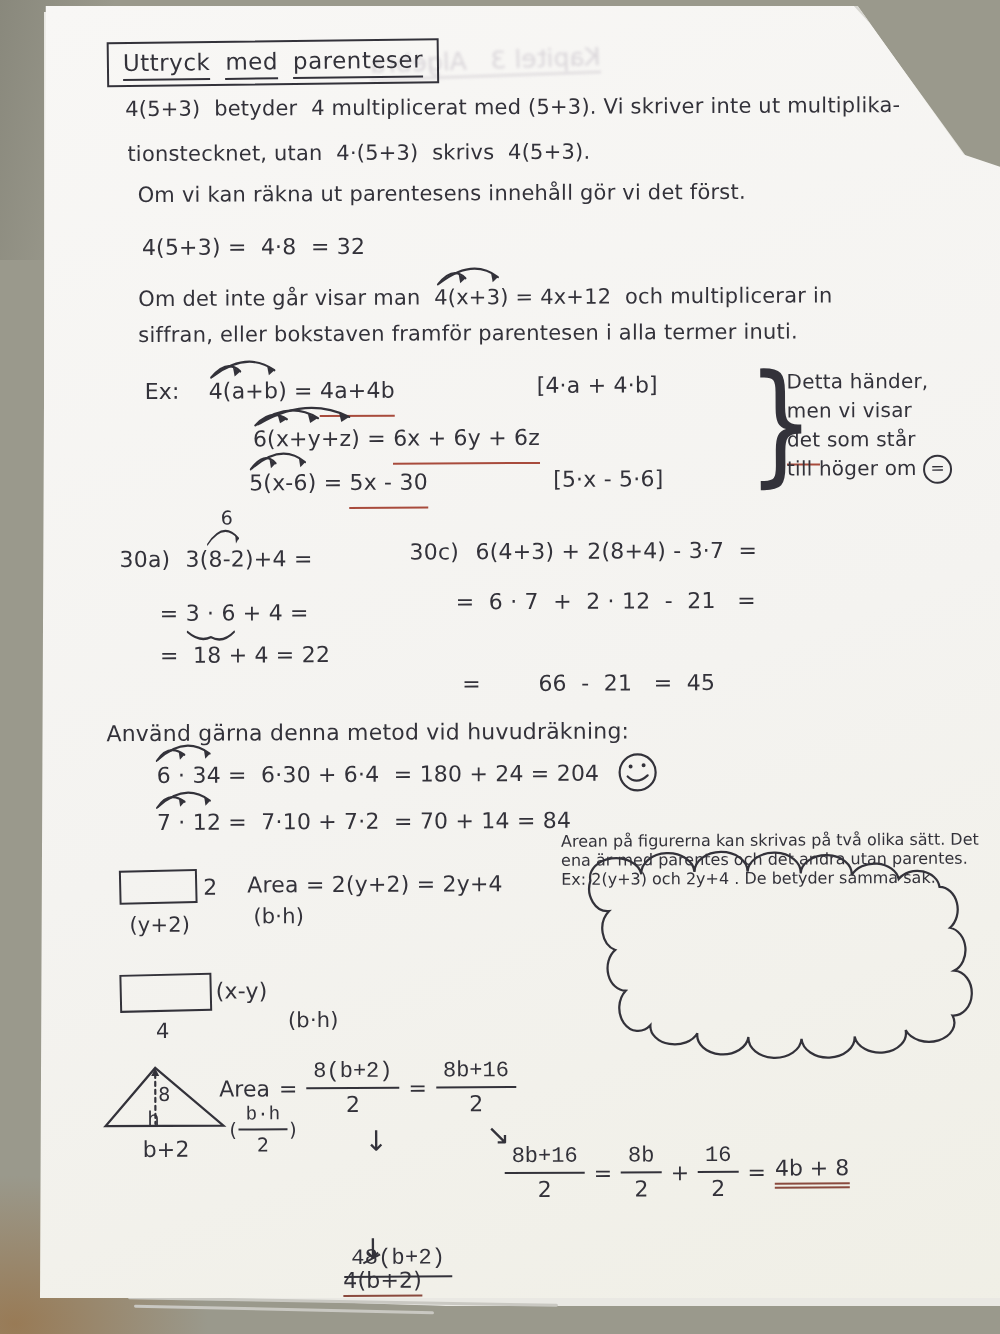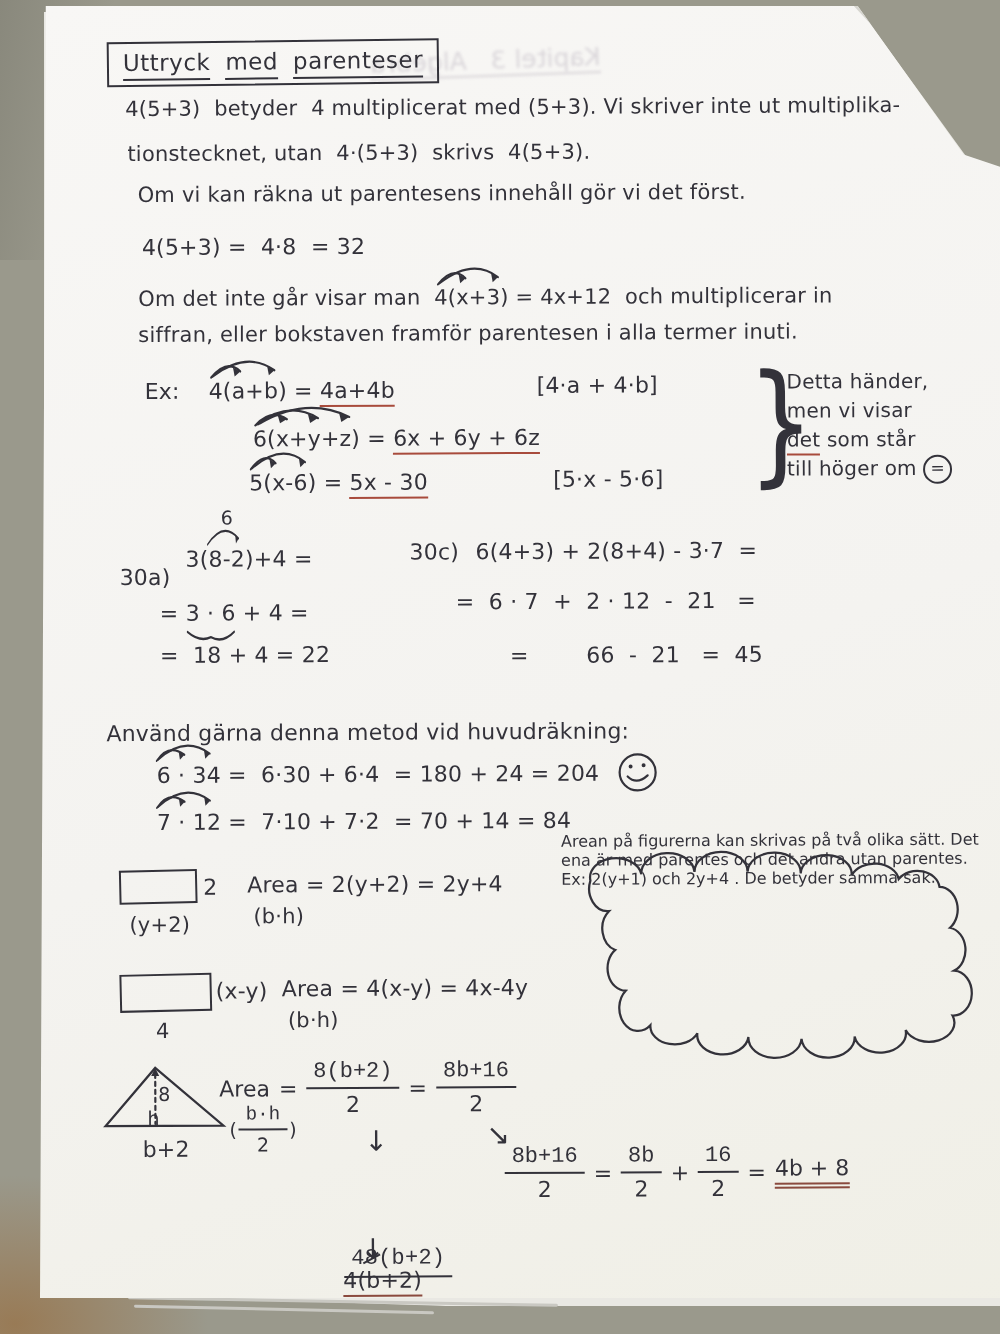--- a/index.html
+++ b/index.html
@@ -15,21 +15,21 @@
   .stack-line{position:absolute;background:#c9c8c2;height:3px;border-radius:2px;}
   #paper{position:absolute;left:40px;top:6px;width:962px;height:1292px;
        background:linear-gradient(160deg,#f8f7f5 0%,#f4f3f0 55%,#edecdF 130%);
        clip-path:polygon(0.6% 0, 85% 0, 96% 11.5%, 100% 12.5%, 100% 100%, 0 100%);}
   .fold-line{position:absolute;left:816px;top:-2px;width:196px;height:2.5px;background:#d6d5cf;
        transform-origin:0 0;transform:rotate(47deg);}
   #content{position:absolute;inset:0;transform:rotate(-.3deg);}
   .hand{position:absolute;white-space:pre;font-size:21px;line-height:1.3;letter-spacing:.2px;}
   .big{font-size:22px;}
   .sm{font-size:19px;}
-  .rul{border-bottom:2.5px solid #a84b3c;padding-bottom:2px;}
+  .rul{border-bottom:2.5px solid #a84b3c;padding-bottom:12px;}
   .dul{border-bottom:6px double #8a4a3e;padding-bottom:2px;}
   .rel{position:relative;display:inline-block;}
   .arc-svg{position:absolute;left:-4px;top:-15px;width:104%;height:16px;overflow:visible;}
   .ub-svg{position:absolute;left:0;bottom:-14px;width:100%;height:13px;overflow:visible;}
   .hint6{position:absolute;top:-40px;left:34%;font-size:19px;}
   .cross{position:relative;display:inline-block;}
   .cross::after{content:"";position:absolute;left:-3px;right:-3px;top:46%;
        border-top:2.5px solid #33323a;transform:rotate(-28deg);}
   .frac{display:inline-block;text-align:center;vertical-align:middle;}
   .frac .num{display:block;border-bottom:2.5px solid #33323a;padding:0 7px 3px;font-family:Liberation Mono, monospace;}
@@ -110,34 +110,34 @@
             <path class="fill" d="M86 8 l-9 -4 l2 9 z"></path>
           </svg><span>5(x-6)</span></span><span> = </span><span class="rul">5x - 30</span></span>
     <span class="hand big" style="left:514px;top:460px;">[5·x - 5·6]</span>
 
     <div class="brace" style="left:700px;top:352px;">}</div>
     <span class="hand note" style="left:748px;top:364px;">Detta händer,</span>
     <span class="hand note" style="left:748px;top:393px;">men vi visar</span>
     <span class="hand note" style="left:748px;top:422px;"><span class="rul">det</span><span> som står</span></span>
     <span class="hand note" style="left:748px;top:451px;"><span>till höger om </span><span class="circ">=</span></span>
 
-    <span class="hand big" style="left:80px;top:556px;text-align:center;">30a)</span>
+    <span class="hand big" style="left:80px;top:538px;text-align:center;">30a)</span>
     <span class="hand big" style="left:146px;top:538px;"><span>3(</span><span class="rel"><span class="hint6">6</span><svg class="arc-svg draw" viewBox="0 0 100 16" preserveAspectRatio="none">
             <path d="M8 14 Q50 -10 90 8"></path>
             <path class="fill" d="M90 8 l-9 -4 l2 9 z"></path>
           </svg><span>8-2</span></span><span>)+4 =</span></span>
     <span class="hand big" style="left:120px;top:592px;"><span>= </span><span class="rel"><span>3 · 6</span><svg class="ub-svg draw" viewBox="0 0 100 12" preserveAspectRatio="none">
             <path d="M3 2 Q28 12 50 7 Q74 13 97 2"></path>
           </svg></span><span> + 4 =</span></span>
     <span class="hand big" style="left:120px;top:634px;">=  18 + 4 = 22</span>
 
     <span class="hand big" style="left:370px;top:532px;">30c)</span>
     <span class="hand big" style="left:436px;top:532px;">6(4+3) + 2(8+4) - 3·7  =</span>
     <span class="hand big" style="left:416px;top:582px;">=  6 · 7  +  2 · 12  -  21   =</span>
-    <span class="hand big" style="left:422px;top:636px;margin-left:48px;">=        66  -  21   =  45</span>
+    <span class="hand big" style="left:422px;top:664px;">=        66  -  21   =  45</span>
 
     <span class="hand big" style="left:66px;top:712px;">Använd gärna denna metod vid huvudräkning:</span>
     <span class="hand big" style="left:116px;top:754px;"><span class="rel"><svg class="arc-svg draw" viewBox="0 0 100 16" preserveAspectRatio="none">
             <path d="M6 14 Q24 -4 48 8"></path>
             <path class="fill" d="M48 8 l-9 -4 l2 9 z"></path>
             <path d="M8 13 Q48 -12 86 7"></path>
             <path class="fill" d="M86 7 l-9 -4 l2 9 z"></path>
           </svg><span>6 · 34</span></span><span> =  6·30 + 6·4  = 180 + 24 = 204</span></span>
     <svg class="draw" style="position:absolute;left:574px;top:744px;" width="46" height="46" viewBox="0 0 46 46">
         <circle cx="23" cy="23" r="18" fill="none" stroke="#33323a" stroke-width="2.2"></circle>
@@ -154,32 +154,31 @@
 
     <div class="box-fig" style="left:78px;top:862px;width:74px;height:30px;"></div>
     <span class="hand big" style="left:162px;top:866px;">2</span>
     <span class="hand" style="left:88px;top:904px;">(y+2)</span>
     <span class="hand big" style="left:206px;top:864px;">Area = 2(y+2) = 2y+4</span>
     <span class="hand" style="left:212px;top:896px;">(b·h)</span>
 
     <div class="box-fig" style="left:78px;top:966px;width:88px;height:34px;"></div>
     <span class="hand big" style="left:174px;top:970px;">(x-y)</span>
     <span class="hand" style="left:114px;top:1010px;">4</span>
-    <span class="hand big" style="left:240px;top:968px;">Area = 4(x-y) = 4x-4y</span>
     <span class="hand" style="left:246px;top:1000px;">(b·h)</span>
 
     <div style="position:absolute;left:520px;top:826px;width:430px;height:245px;">
       <svg class="draw" style="position:absolute;left:0;top:0;" width="430" height="245" viewBox="0 0 420 240">
         <path d="M28 48 a24 18 0 0 1 50 -6 a24 18 0 0 1 52 -2 a24 18 0 0 1 52 0 a24 18 0 0 1 52 2 a24 18 0 0 1 50 2 a24 18 0 0 1 46 4 a22 18 0 0 1 40 8 a18 22 0 0 1 10 40 a18 22 0 0 1 4 42 a18 22 0 0 1 -2 44 a24 18 0 0 1 -46 14 a24 18 0 0 1 -50 6 a24 18 0 0 1 -52 2 a24 18 0 0 1 -52 -2 a24 18 0 0 1 -50 -4 a24 18 0 0 1 -46 -8 a18 22 0 0 1 -24 -34 a18 22 0 0 1 -10 -40 a18 22 0 0 1 -6 -38 a18 22 0 0 1 -18 -30 z"></path>
       </svg>
       <span class="cloud-line" style="left:42px;top:38px;">Arean på figurerna kan skrivas</span>
       <span class="cloud-line" style="left:60px;top:66px;">på två olika sätt.</span>
       <span class="cloud-line" style="left:62px;top:96px;">Det ena är med parentes och</span>
       <span class="cloud-line" style="left:72px;top:124px;">det andra utan parentes.</span>
-      <span class="cloud-line" style="left:92px;top:152px;">Ex:  2(y+1) och 2y+4 .</span>
+      <span class="cloud-line" style="left:92px;top:152px;">Ex:  2(y+3) och 2y+4 .</span>
       <span class="cloud-line" style="left:140px;top:182px;">De betyder samma sak.</span>
     </div>
 
     <svg class="draw" style="position:absolute;left:57px;top:1052px;" width="130" height="78" viewBox="0 0 130 78">
       <path d="M6 66 L56 8 L124 66 Z"></path>
       <line x1="56" y1="14" x2="56" y2="64" stroke-dasharray="4 4"></line>
       <path class="fill" d="M56 8 l-4 8 l8 0 z"></path>
     </svg>
     <span class="hand sm" style="left:116px;top:1074px;">8</span>
     <span class="hand sm" style="left:105px;top:1098px;">h</span>

